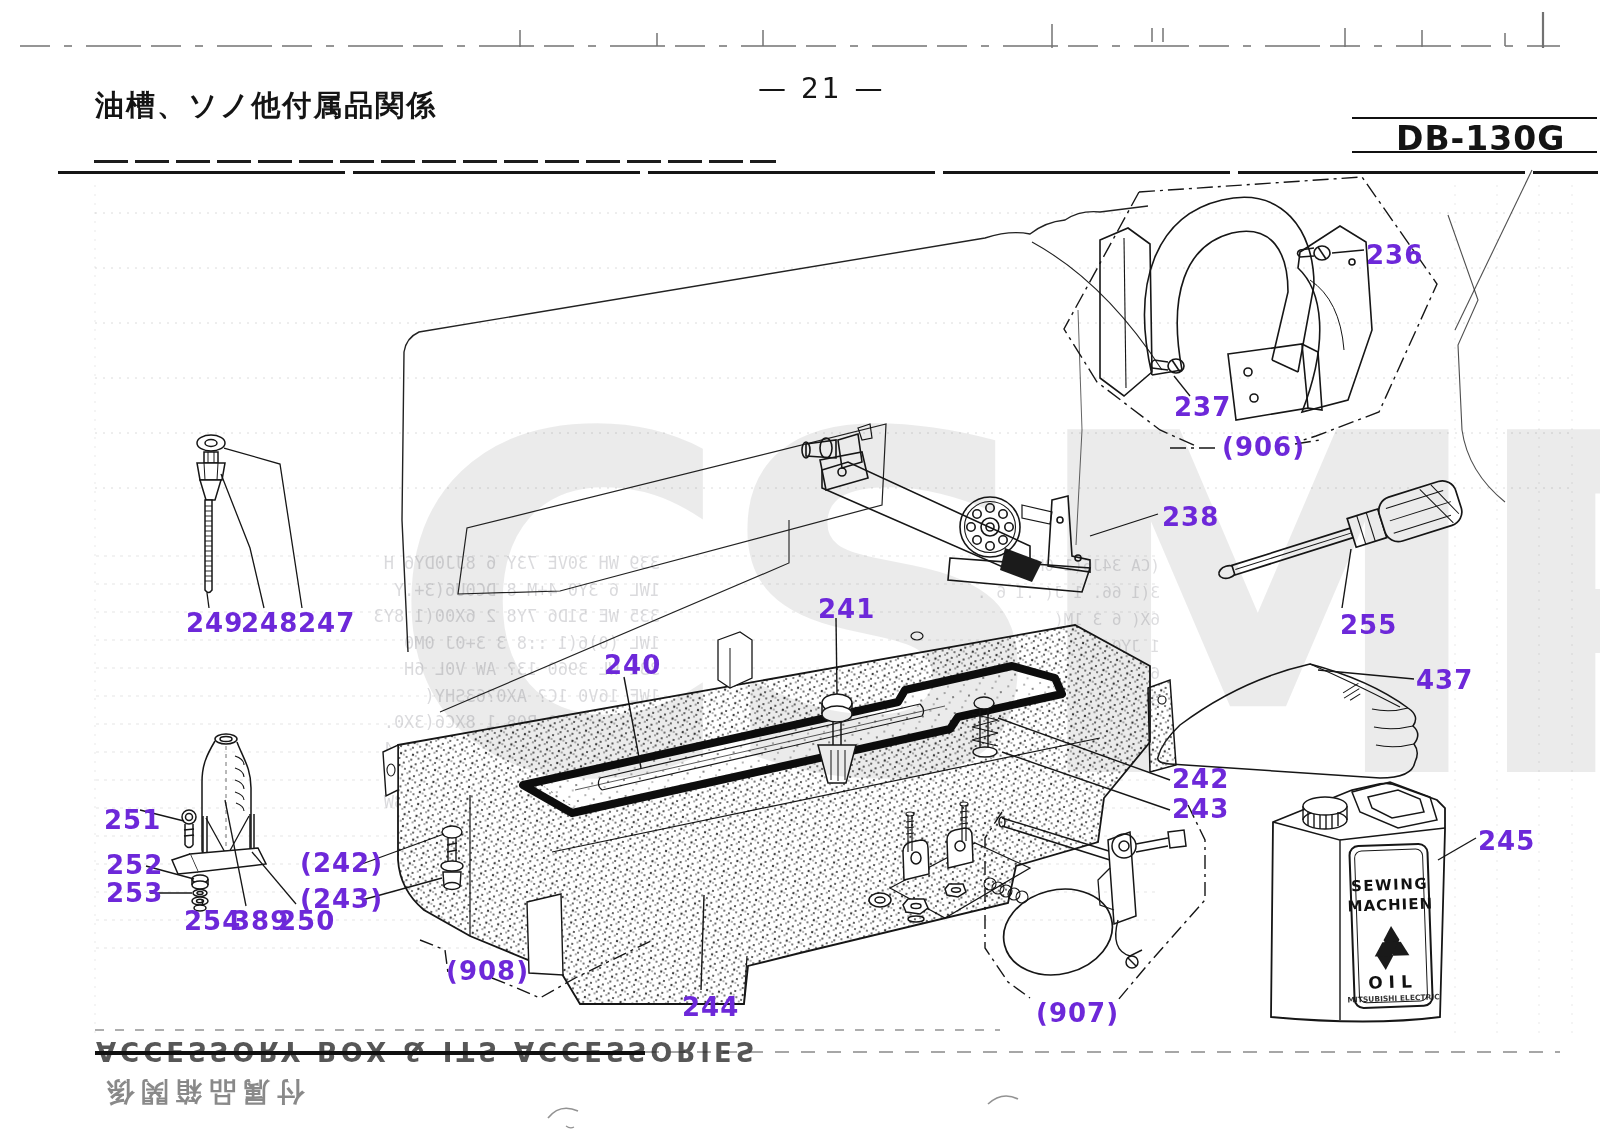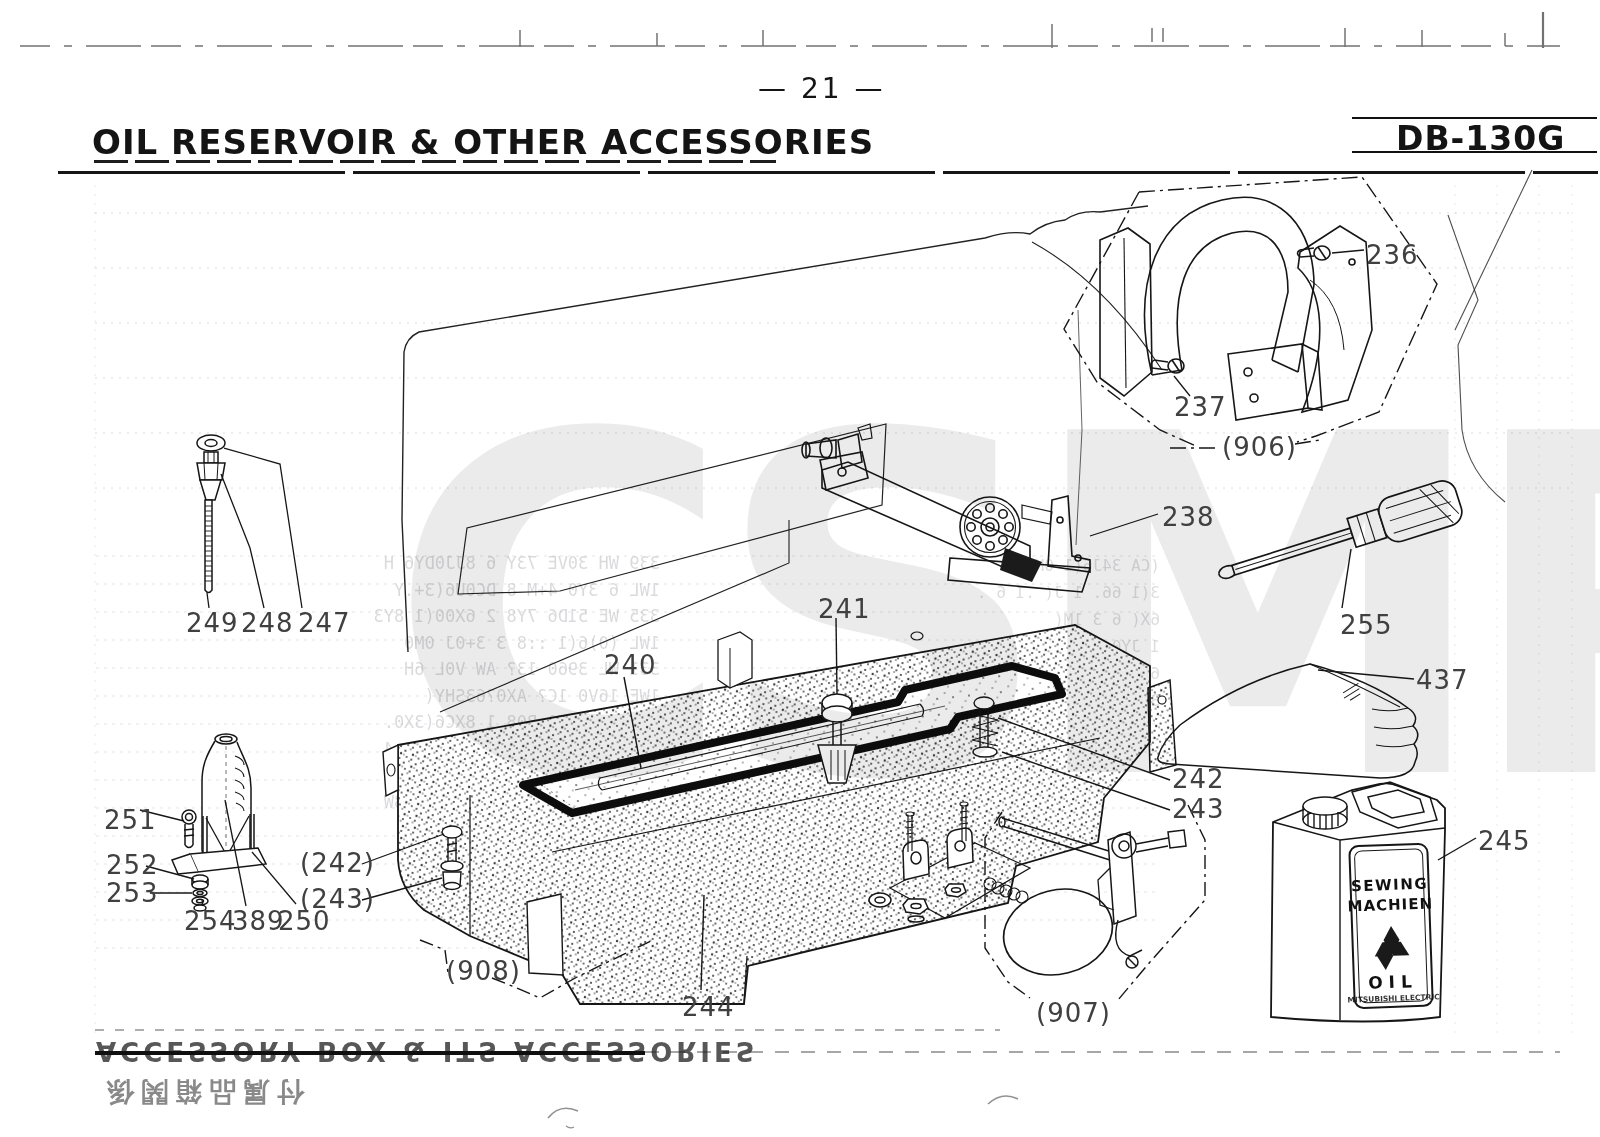--- a/index.html
+++ b/index.html
@@ -14,21 +14,21 @@
   .main-rule{left:58px;top:171px;width:1540px;height:3px;
         background:repeating-linear-gradient(90deg,#161616 0 287px,rgba(0,0,0,0) 287px 295px);}
   .page-number{left:758px;top:72px;font-size:28px;letter-spacing:3px;font-weight:500;}
   .model-line{left:1352px;width:245px;height:2px;background:#111;}
   .model-text{left:1396px;top:119px;font-size:33px;font-weight:600;letter-spacing:1px;}
   
   .watermark{left:388px;top:330px;width:1220px;font-size:470px;line-height:560px;font-weight:700;
         color:#d8d8d8;letter-spacing:-28px;opacity:.5;mix-blend-mode:multiply;z-index:3;pointer-events:none;}
   
   .callout-layer{position:absolute;left:0;top:0;width:100%;height:100%;z-index:4;}
-  .callout{position:absolute;font-size:26px;font-weight:400;letter-spacing:1px;color:#404040;white-space:nowrap;}
+  .callout{position:absolute;font-size:26px;font-weight:700;letter-spacing:1px;color:#6d28d9;white-space:nowrap;}
   
   .ghost-left{left:98px;top:550px;width:562px;height:332px;overflow:hidden;z-index:1;
         transform:scaleX(-1);opacity:.16;filter:blur(.6px);
         font-family:"DejaVu Sans Mono","Liberation Mono",monospace;font-size:17px;line-height:26.5px;color:#202030;}
   .ghost-right{left:800px;top:552px;width:360px;height:160px;overflow:hidden;z-index:1;
         transform:scaleX(-1);opacity:.15;filter:blur(.6px);
         font-family:"DejaVu Sans Mono","Liberation Mono",monospace;font-size:16px;line-height:27px;color:#202030;}
   .ghost-row{white-space:nowrap;}
   .footer-dash{left:95px;top:1029px;width:905px;height:2px;opacity:.4;
         background:repeating-linear-gradient(90deg,#333 0 9px,rgba(0,0,0,0) 9px 20px);z-index:2;}
@@ -485,21 +485,21 @@
 
     <g stroke="#777" stroke-width="1.6" fill="none" opacity=".8">
       <path d="M548,1118 Q560,1103 578,1111"></path>
       <path d="M988,1104 Q1002,1091 1018,1099"></path>
       <path d="M566,1126 q4,3 8,1" stroke-width="1.2"></path>
     </g>
   </svg>
 
   <div class="abs watermark">CSMP</div>
 
-  <div class="abs title-en">OIL RESERVOIR &amp; OTHER ACCESSORIES</div>
+  <div class="abs title-ja">油槽、ソノ他付属品関係</div>
   <div class="abs title-underline"></div>
   <div class="abs main-rule"></div>
   <div class="abs page-number">— 21 —</div>
   <div class="abs model-line" style="top:117px"></div>
   <div class="abs model-text">DB-130G</div>
   <div class="abs model-line" style="top:151px"></div>
 
   <div class="callout-layer">
       <div class="callout" style="left: 1366px; top: 240px;">236</div>
       <div class="callout" style="left: 1174px; top: 392px;">237</div>

